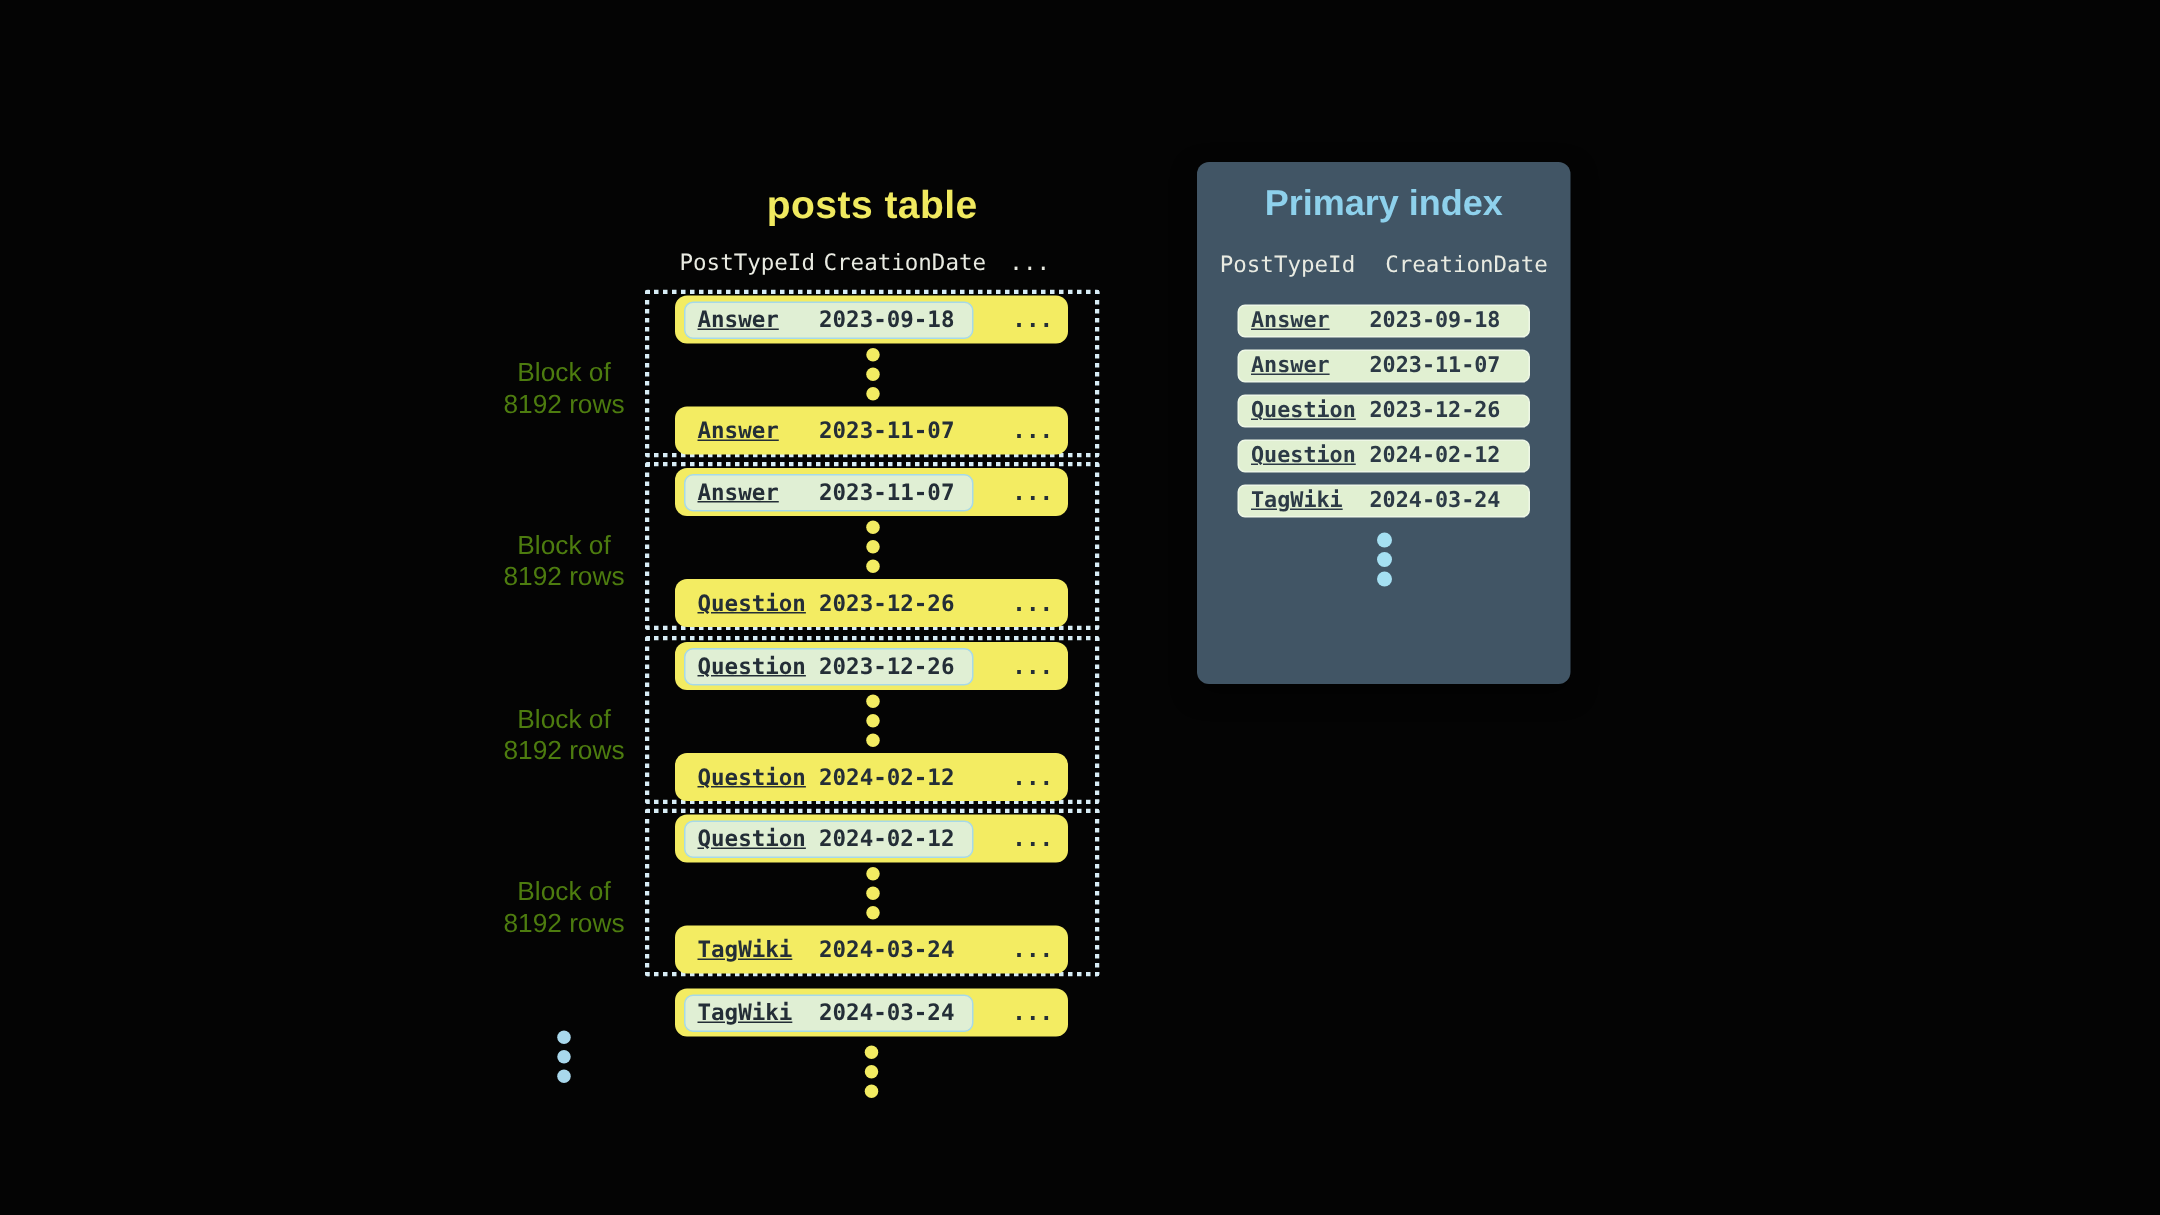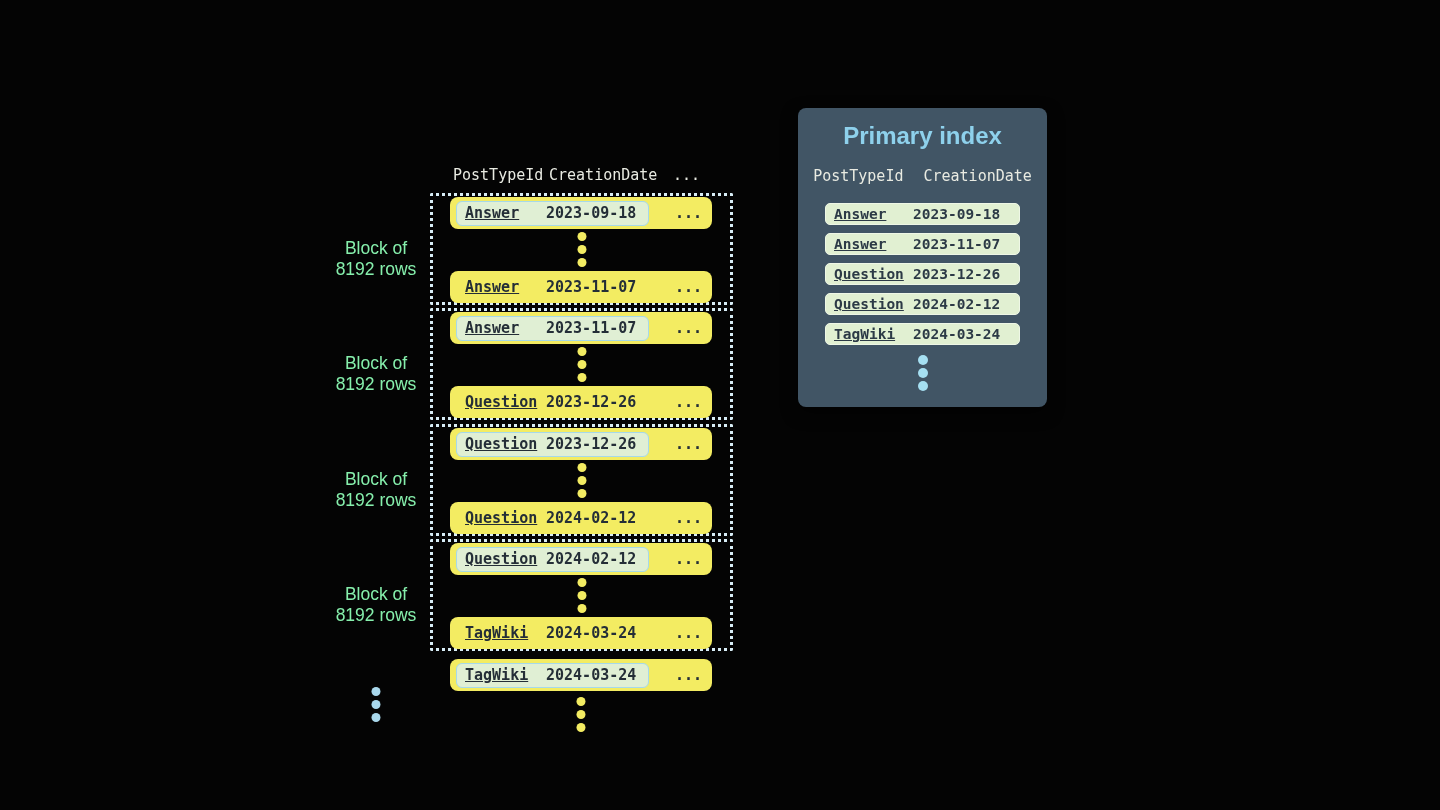--- a/index.html
+++ b/index.html
@@ -18,21 +18,21 @@
   }
   .pt-header .col0{display:inline-block;width:96px;}
   .pt-header .hell{margin-left:auto;padding-right:12px;}
 
   .block{
     position:absolute;left:430px;width:303px;height:112px;box-sizing:border-box;
     border:3px dotted #d8edf6;border-radius:2px;
   }
   .block-label{
     position:absolute;left:306px;width:140px;text-align:center;
-    font-size:17.5px;line-height:21px;font-weight:500;color:#86efac;
+    font-size:17.5px;line-height:21px;font-weight:500;color:#4d7c0f;
   }
   .row{
     position:absolute;left:17px;width:262px;height:32px;background:#f3ec62;border-radius:8px;
     display:flex;align-items:center;box-sizing:border-box;padding:0 10px 0 6px;
     font-family:"DejaVu Sans Mono",monospace;font-weight:bold;font-size:15px;color:#242e37;
   }
   .row.first{top:1px;}
   .row.last{top:75px;}
   .row.tail{left:450px;top:659px;}
   .pill{
@@ -46,21 +46,21 @@
   .vdots{position:absolute;display:flex;flex-direction:column;align-items:center;gap:4px;}
   .vdots i{display:block;width:9px;height:9px;border-radius:50%;}
   .ydots i{background:#f3ec62;}
   .bdots i{background:#a9d8ec;}
   .block .vdots{left:50%;transform:translateX(-50%);top:36px;}
   .tail-dots{left:581px;transform:translateX(-50%);top:697px;}
   .more-blocks-dots{left:376px;transform:translateX(-50%);top:687px;}
 
   
   .panel{
-    position:absolute;left:798px;top:108px;width:249px;height:299px;
+    position:absolute;left:798px;top:108px;width:249px;height:348px;
     background:#415565;border-radius:8px;box-shadow:0 6px 16px rgba(0,0,0,.55);
   }
   .panel-title{
     position:absolute;top:14px;left:0;width:100%;margin:0;text-align:center;
     font-size:24px;font-weight:600;color:#8ed1ec;
   }
   .panel-header{
     position:absolute;top:59px;left:0;width:100%;display:flex;justify-content:center;gap:20px;
     font-family:"DejaVu Sans Mono",monospace;font-size:15px;color:#e9ebe2;
   }
@@ -72,20 +72,21 @@
   }
   .idx-row .t{width:79px;}
   .panel .vdots{left:50%;transform:translateX(-50%);top:247px;gap:3px;}
   .panel .vdots i{width:10px;height:10px;background:#a5e0f2;}
 </style>
 </head>
 <body>
 
 <div class="canvas">
 
+  <h2 class="pt-title">posts table</h2>
 
   <div class="pt-header">
     <span class="col0">PostTypeId</span>
     <span class="col1">CreationDate</span>
     <span class="hell">...</span>
   </div>
 
   <div class="block-label" style="top:238px">
     <div>Block of</div>
     <div>8192 rows</div>

